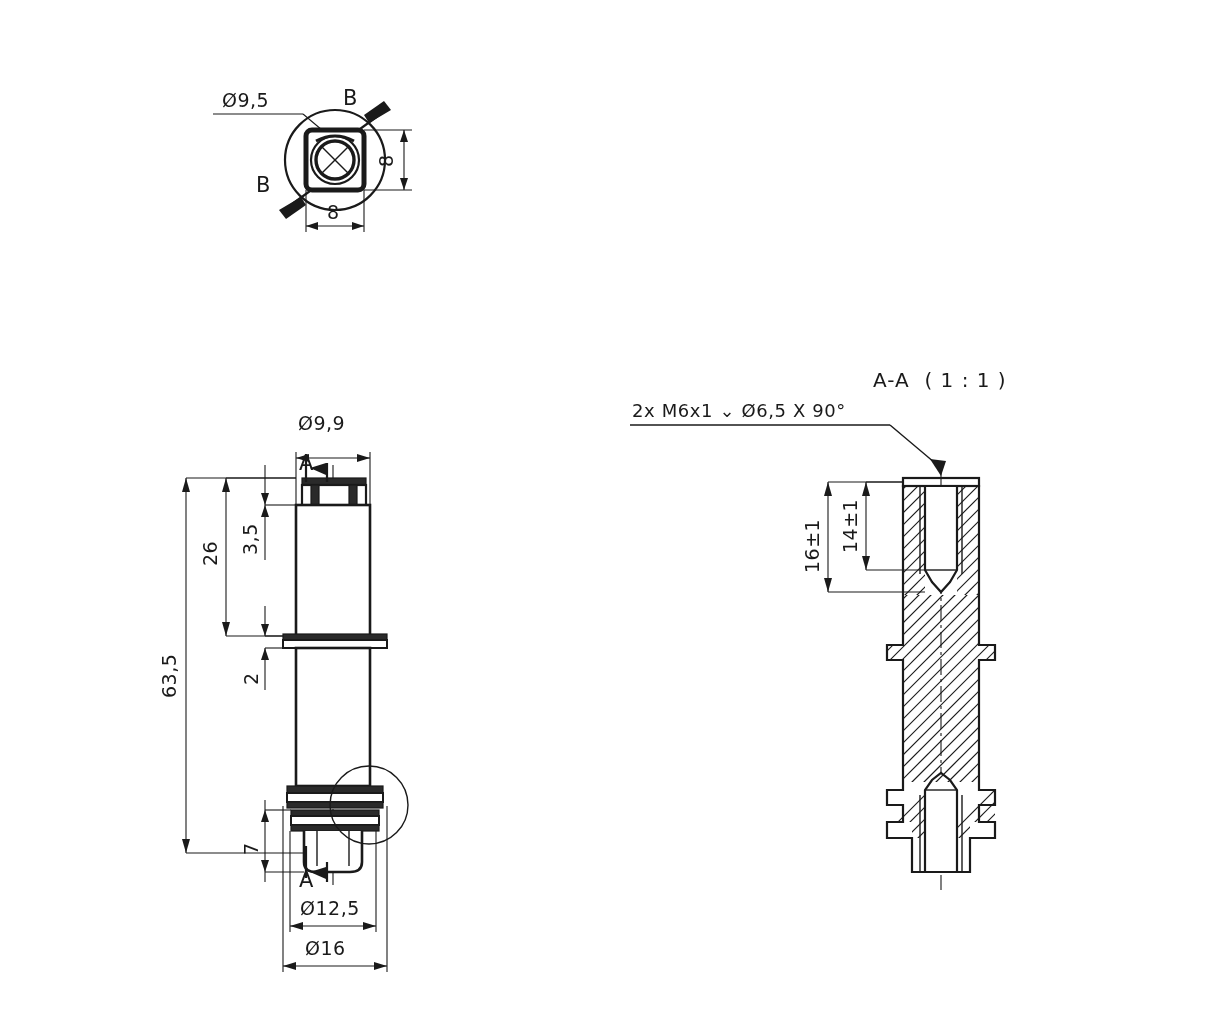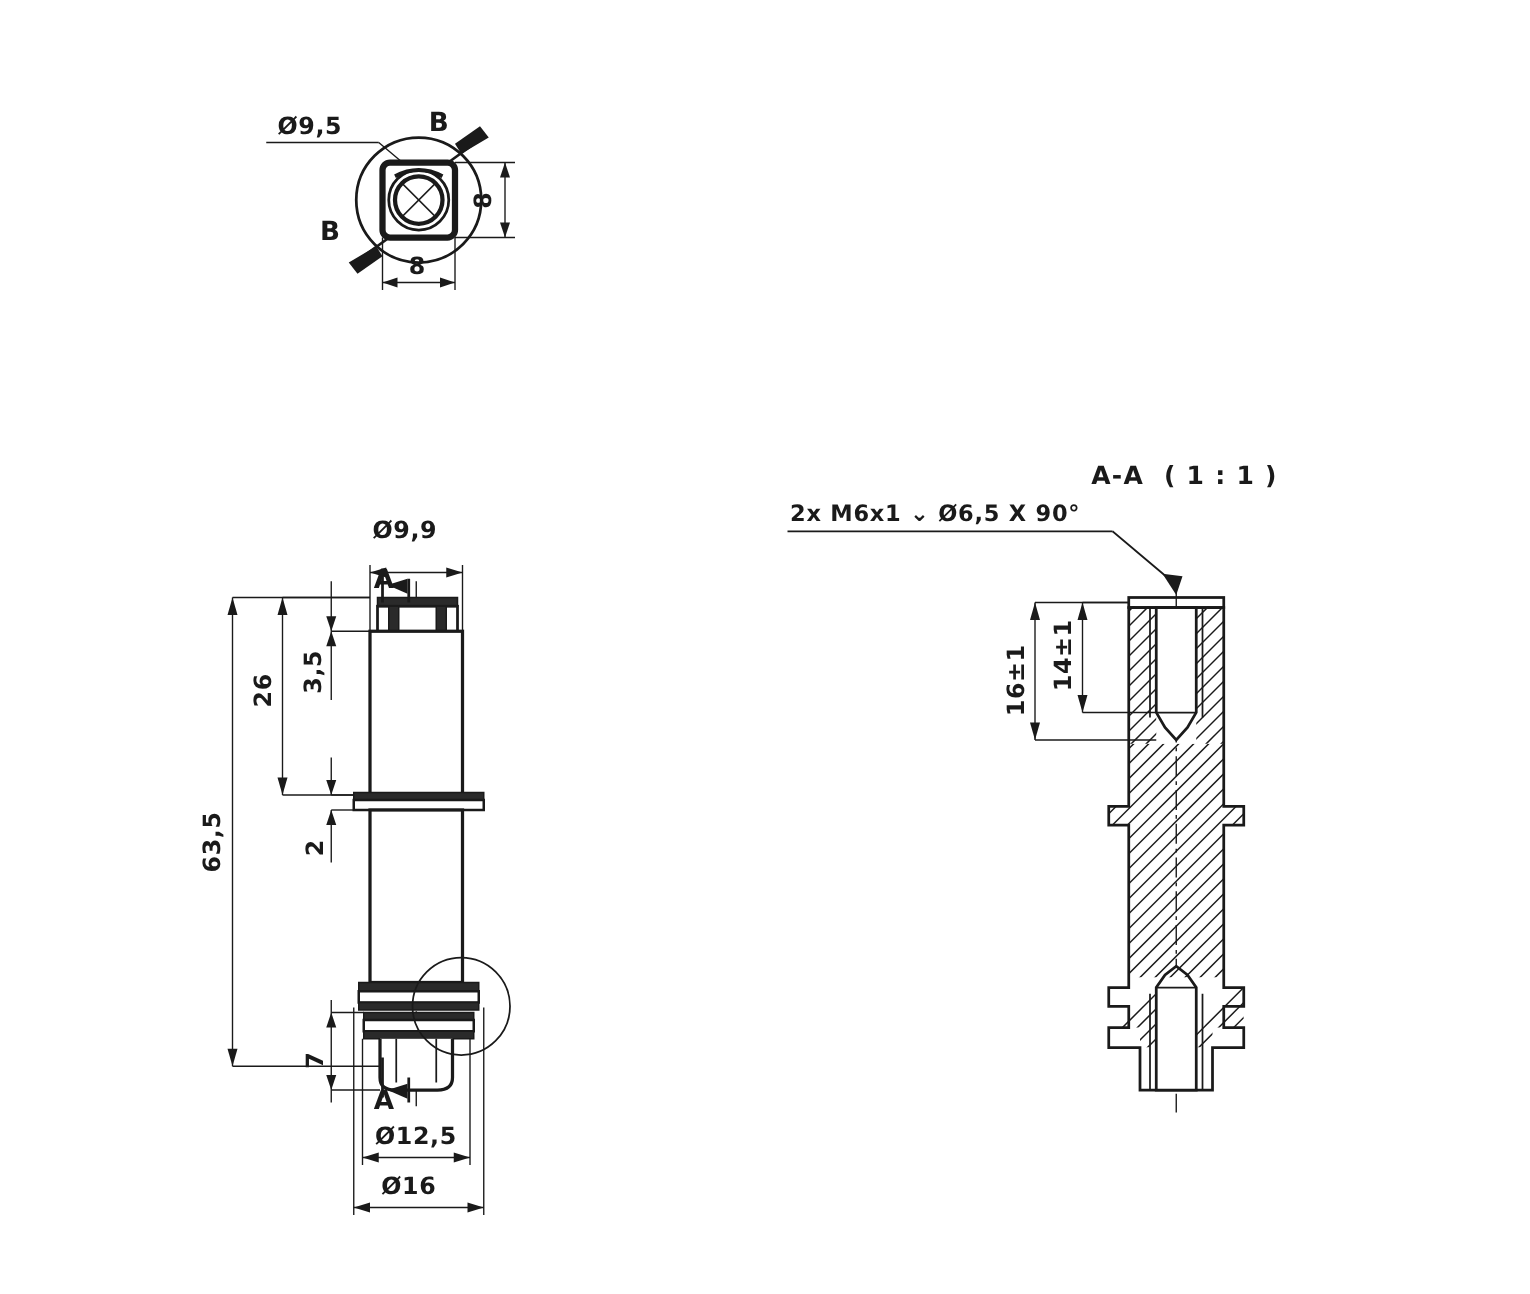--- a/index.html
+++ b/index.html
@@ -14,21 +14,20 @@
     position: relative;
     font-family: "DejaVu Sans", sans-serif;
     overflow: hidden;
   }
   #sheet {
     position: absolute;
     left: 0; top: 0;
     width: 1224px;
     height: 1035px;
     background: #ffffff;
-    font-weight: bold;
   }
   svg.drawing {
     position: absolute;
     left: 0; top: 0;
     width: 1224px;
     height: 1035px;
   }
   text {
     font-family: "DejaVu Sans", sans-serif;
     fill: #1a1a1a;

